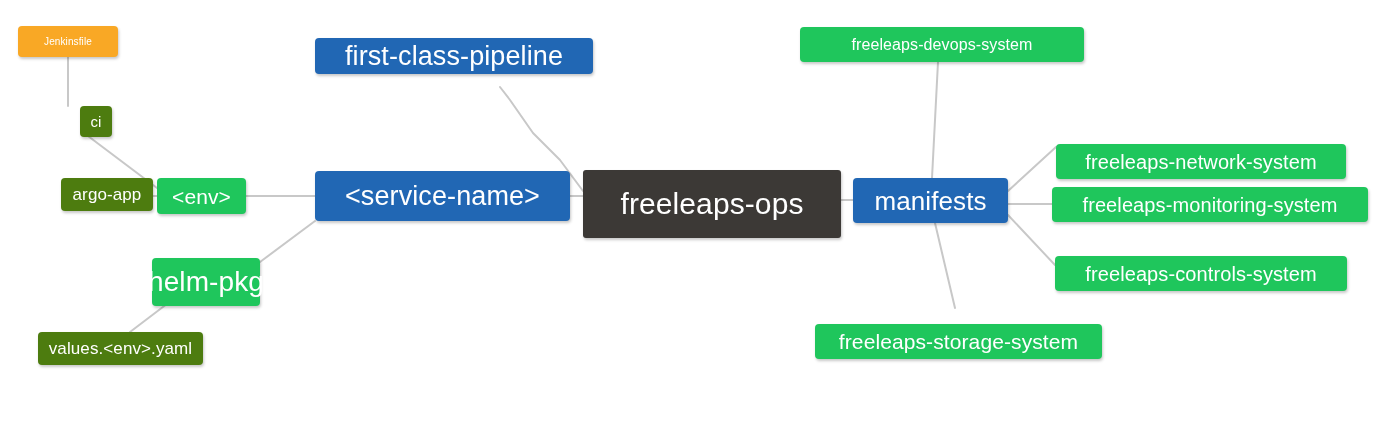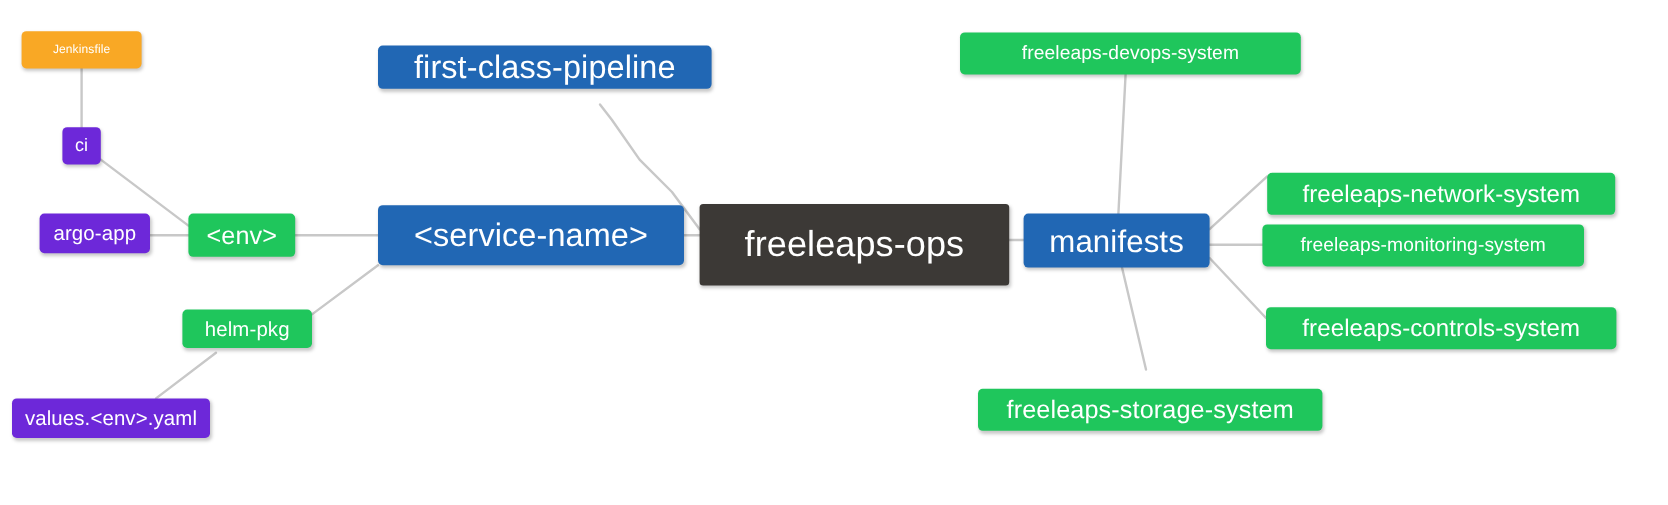--- a/index.html
+++ b/index.html
@@ -40,21 +40,21 @@
     line-height: 1;
     padding: 0 10px;
   }
   .node-root {
     background: #3c3936;
     border-radius: 3px;
   }
   .node-blue   { background: #2167b4; }
   .node-green  { background: #1fc65c; }
   .node-orange { background: #f9a825; }
-  .node-red    { background: #6d28d9; }
+  .node-red    { background: #4d7c0f; margin-left: 28px; }
 </style>
 </head>
 <body>
 
 <div id="canvas">
   <svg id="edges" viewBox="0 0 1390 421" xmlns="http://www.w3.org/2000/svg">
       <path d="M 583 191 L 560 160 L 533 133 L 510 100 L 500 87" fill="none" stroke="#c8c8c8" stroke-width="2" stroke-linecap="round" stroke-linejoin="round"></path>
       <path d="M 583 196 L 570 196" fill="none" stroke="#c8c8c8" stroke-width="2" stroke-linecap="round" stroke-linejoin="round"></path>
       <path d="M 841 200 L 853 200" fill="none" stroke="#c8c8c8" stroke-width="2" stroke-linecap="round" stroke-linejoin="round"></path>
       <path d="M 315 196 L 246 196" fill="none" stroke="#c8c8c8" stroke-width="2" stroke-linecap="round" stroke-linejoin="round"></path>
@@ -68,24 +68,24 @@
       <path d="M 1008 204 L 1052 204" fill="none" stroke="#c8c8c8" stroke-width="2" stroke-linecap="round" stroke-linejoin="round"></path>
       <path d="M 1008 215 L 1055 265" fill="none" stroke="#c8c8c8" stroke-width="2" stroke-linecap="round" stroke-linejoin="round"></path>
       <path d="M 935 223 L 955 308" fill="none" stroke="#c8c8c8" stroke-width="2" stroke-linecap="round" stroke-linejoin="round"></path>
     </svg>
   <div id="node-layer">
       <div class="node node-root" style="left: 583px; top: 170px; width: 258px; height: 68px; font-size: 30px;">freeleaps-ops</div>
       <div class="node node-blue" style="left: 315px; top: 38px; width: 278px; height: 36px; font-size: 27px;">first-class-pipeline</div>
       <div class="node node-blue" style="left: 315px; top: 171px; width: 255px; height: 50px; font-size: 27px;">&lt;service-name&gt;</div>
       <div class="node node-blue" style="left: 853px; top: 178px; width: 155px; height: 45px; font-size: 26px;">manifests</div>
       <div class="node node-green" style="left: 157px; top: 178px; width: 89px; height: 36px; font-size: 21px;">&lt;env&gt;</div>
-      <div class="node node-green" style="left: 152px; top: 258px; width: 108px; height: 32px; font-size: 17px;">helm-pkg</div>
+      <div class="node node-green" style="left: 152px; top: 258px; width: 108px; height: 48px; font-size: 28px;">helm-pkg</div>
       <div class="node node-green" style="left: 800px; top: 27px; width: 284px; height: 35px; font-size: 16px;">freeleaps-devops-system</div>
       <div class="node node-green" style="left: 1056px; top: 112px; width: 290px; height: 35px; font-size: 20px; margin-top: 32px;">freeleaps-network-system</div>
-      <div class="node node-green" style="left: 1052px; top: 187px; width: 268px; height: 35px; font-size: 16px;">freeleaps-monitoring-system</div>
+      <div class="node node-green" style="left: 1052px; top: 187px; width: 316px; height: 35px; font-size: 20px;">freeleaps-monitoring-system</div>
       <div class="node node-green" style="left: 1055px; top: 256px; width: 292px; height: 35px; font-size: 20px;">freeleaps-controls-system</div>
       <div class="node node-green" style="left: 815px; top: 324px; width: 287px; height: 35px; font-size: 21px;">freeleaps-storage-system</div>
       <div class="node node-orange" style="left: 18px; top: 26px; width: 100px; height: 31px; font-size: 10px;">Jenkinsfile</div>
       <div class="node node-red" style="left: 52px; top: 106px; width: 32px; height: 31px; font-size: 15px;">ci</div>
       <div class="node node-red" style="left: 33px; top: 178px; width: 92px; height: 33px; font-size: 17px;">argo-app</div>
       <div class="node node-red" style="left: 10px; top: 332px; width: 165px; height: 33px; font-size: 17px;">values.&lt;env&gt;.yaml</div>
     </div>
 </div>
 
 </body></html>

